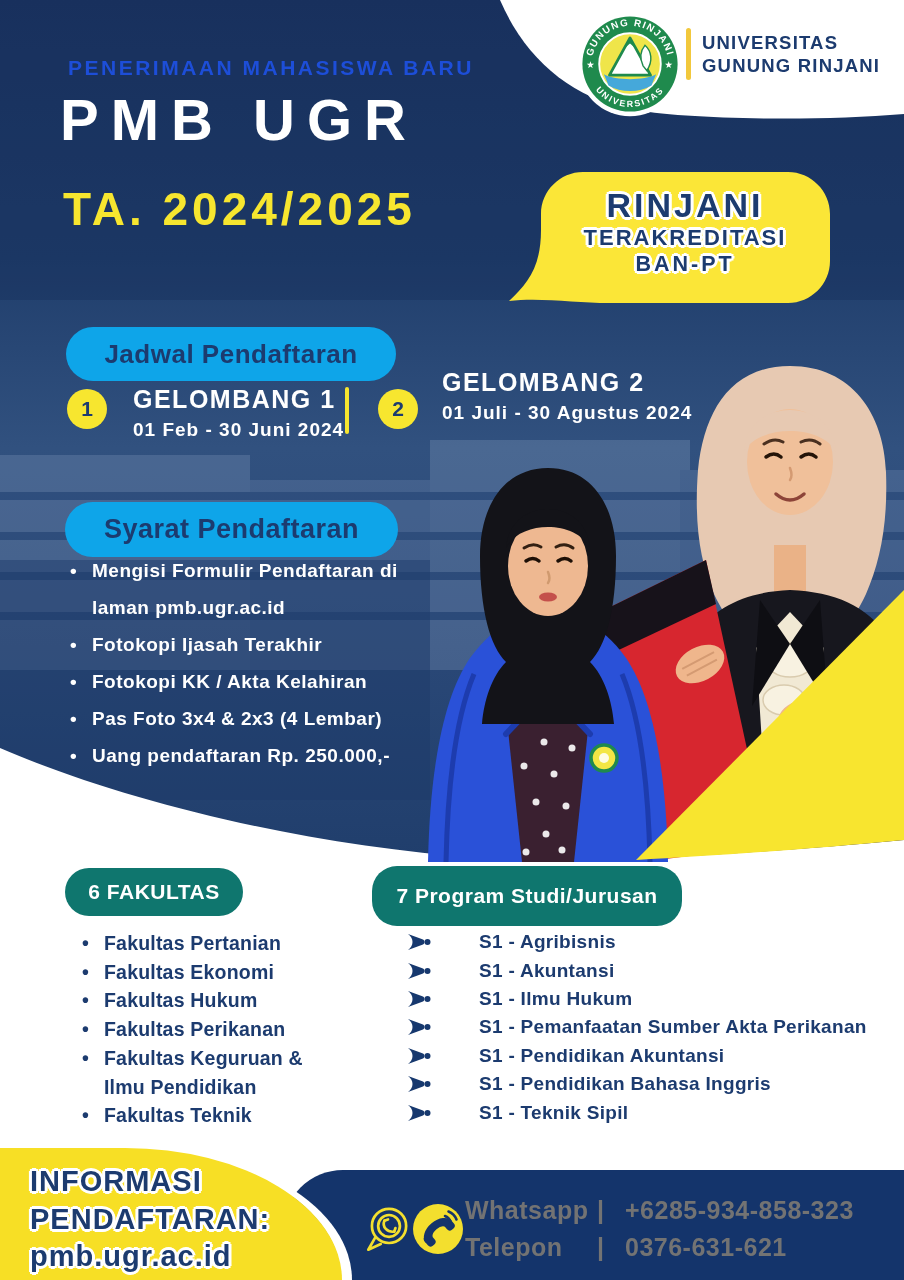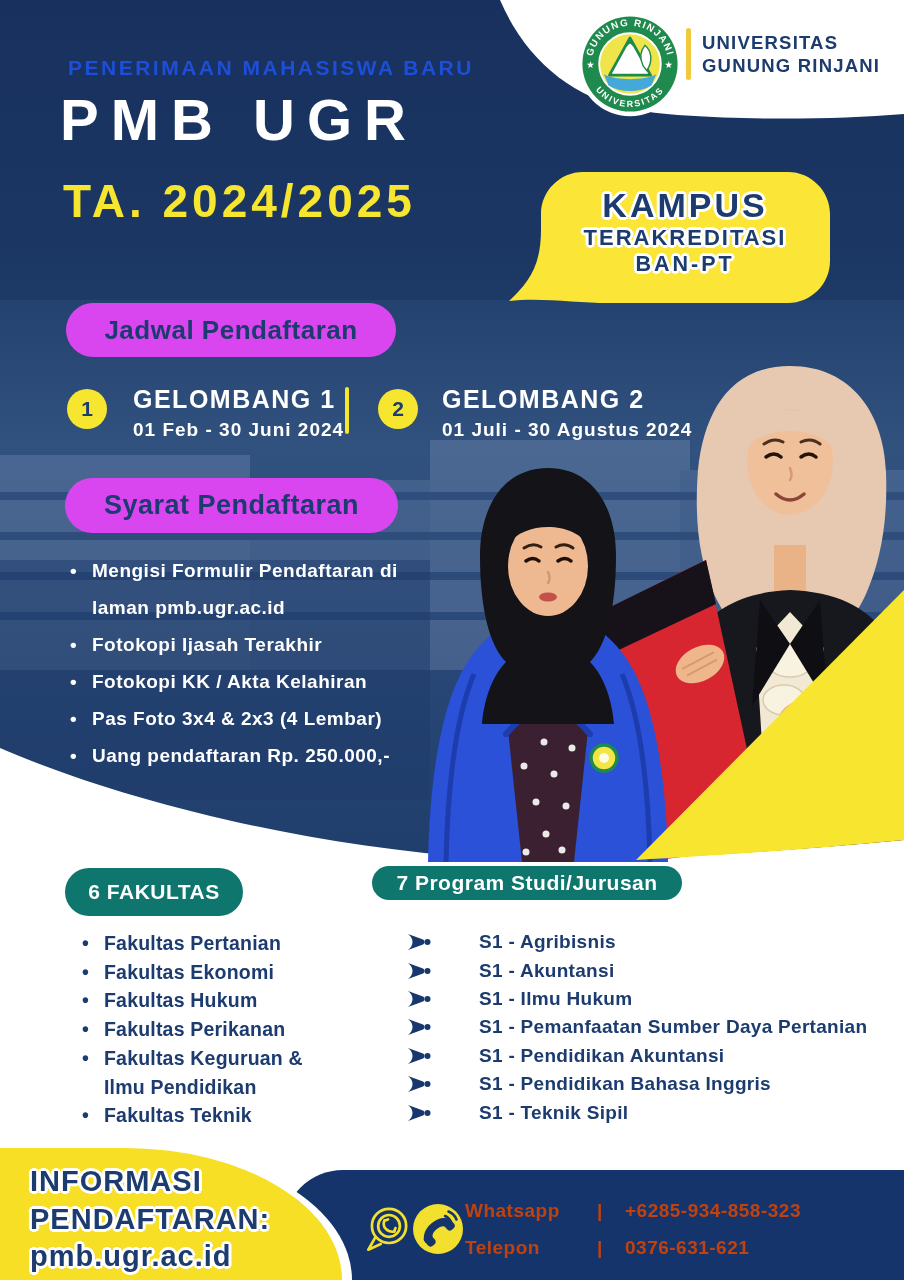--- a/index.html
+++ b/index.html
@@ -13,21 +13,21 @@
   .hero-art { position:absolute; inset:0; display:block; }
   .kicker {
     position:absolute; left:68px; top:56px; color:#1d4ed8;
     font-size:21px; font-weight:bold; letter-spacing:2.5px;
   }
   .hero-title {
     position:absolute; left:60px; top:86px; color:#fff;
     font-size:58px; font-weight:bold; letter-spacing:12px;
   }
   .hero-year {
-    position:absolute; left:63px; top:174px; color:#F7E62F;
+    position:absolute; left:63px; top:182px; color:#F7E62F;
     font-size:46px; font-weight:bold; letter-spacing:4px;
   }
   
   .header-card { position:absolute; left:480px; top:0; width:424px; height:132px; }
   .uni-seal { position:absolute; left:574px; top:8px; width:112px; height:112px; }
   .seal-divider {
     position:absolute; left:686px; top:28px; width:5px; height:52px;
     background:#F2C83C; border-radius:3px;
   }
   .uni-name {
@@ -41,23 +41,23 @@
     position:absolute; left:45px; top:13px; width:270px; text-align:center;
     color:#1c3b6f; font-weight:bold;
     text-shadow:-2px -2px 0 #fff, 2px -2px 0 #fff, -2px 2px 0 #fff, 2px 2px 0 #fff,
                  0 3px 0 #fff, 0 -3px 0 #fff, 3px 0 0 #fff, -3px 0 0 #fff;
   }
   .badge-line1 { font-size:34px; letter-spacing:3px; line-height:40px; }
   .badge-line2 { font-size:22px; letter-spacing:2px; line-height:26px; }
   .badge-line3 { font-size:21.5px; letter-spacing:3px; line-height:26px; }
   
   .pill-yellow {
-    position:absolute; background:#d946ef; border-radius:32px;
+    position:absolute; background:#0ea5e9; border-radius:32px;
     display:flex; align-items:center; justify-content:center;
-    color:#1c3b6f; font-weight:bold;
+    color:#1c3b6f; font-weight:bold;margin-top:24px;
   }
   .pill-jadwal { left:66px; top:303px; width:330px; height:54px; font-size:26px; letter-spacing:0.5px; }
   .pill-syarat { left:65px; top:478px; width:333px; height:55px; font-size:27px; letter-spacing:0.5px; }
   
   .wave-circle {
     position:absolute; width:40px; height:40px; border-radius:50%;
     background:#F7E62F; color:#1c3b6f; font-size:21px; font-weight:bold;
     display:flex; align-items:center; justify-content:center;
   }
   .wave-text { position:absolute; color:#fff; }
@@ -76,21 +76,21 @@
   .syarat-list li::before {
     content:"•"; position:absolute; left:2px; top:0; color:#fff;
   }
   
   .pill-navy {
     position:absolute; background:#0f766e; border-radius:25px;
     display:flex; align-items:center; justify-content:center;
     color:#fff; font-weight:bold; font-size:21px; letter-spacing:0.5px;
   }
   .pill-fakultas { left:65px; top:868px; width:178px; height:48px; }
-  .pill-prodi   { left:372px; top:866px; width:310px; height:34px; }
+  .pill-prodi   { left:372px; top:866px; width:310px; height:60px; }
   .fakultas-list { position:absolute; left:80px; top:929px; width:246px; list-style:none; }
   .fakultas-list li {
     position:relative; padding-left:24px; color:#1c3b6f;
     font-size:19.5px; font-weight:bold; line-height:28.7px; letter-spacing:0.2px;
   }
   .fakultas-list li::before { content:"•"; position:absolute; left:2px; top:0; }
   .prodi-list { position:absolute; left:407px; top:928px; list-style:none; }
   .prodi-list li { display:flex; align-items:center; height:28.4px; white-space:nowrap;gap:36px; }
   .prodi-arrow { width:24px; height:16px; flex:0 0 24px; margin-right:12px; }
   .prodi-label { color:#1c3b6f; font-size:19px; font-weight:bold; letter-spacing:0.3px; }
@@ -108,21 +108,21 @@
     position:absolute; left:30px; top:1163px; color:#1c3b6f;
     font-size:29px; font-weight:bold; letter-spacing:1px; line-height:37.5px;
     text-shadow:-2px -2px 0 #fff, 2px -2px 0 #fff, -2px 2px 0 #fff, 2px 2px 0 #fff,
                  0 3px 0 #fff, 0 -3px 0 #fff, 3px 0 0 #fff, -3px 0 0 #fff;
   }
   .icon-wa { position:absolute; left:360px; top:1201px; width:56px; height:56px; }
   .icon-tel { position:absolute; left:412px; top:1203px; width:52px; height:52px; }
   .contacts { position:absolute; left:465px; top:1192px; }
   .contact-row {
     display:grid; grid-template-columns:118px 14px auto; column-gap:14px;
-    color:#c2410c; font-size:19px; font-weight:bold; letter-spacing:0.5px; height:37px;
+    color:#737373; font-size:25px; font-weight:bold; letter-spacing:0.5px; height:37px;
     align-items:center;
   }
 </style>
 </head>
 <body>
 
 <div class="hero">
 
   <svg class="hero-art" width="904" height="862" viewBox="0 0 904 862">
     <defs>
@@ -253,41 +253,41 @@
 
   <div class="kicker">PENERIMAAN MAHASISWA BARU</div>
   <div class="hero-title">PMB UGR</div>
   <div class="hero-year">TA. 2024/2025</div>
 
   <div class="badge">
     <svg width="325" height="131" viewBox="0 0 325 131">
       <path d="M78,0 H283 C306,0 325,19 325,42 V89 C325,112 306,131 283,131 H104 C72,131 34,125 4,129 C22,112 36,96 36,58 V42 C36,19 55,0 78,0 Z" fill="#FBE637"></path>
     </svg>
     <div class="badge-text">
-      <div class="badge-line1">KAMPUS</div>
+      <div class="badge-line1">RINJANI</div>
       <div class="badge-line2">TERAKREDITASI</div>
       <div class="badge-line3">BAN-PT</div>
     </div>
   </div>
 
   <div class="pill-yellow pill-jadwal">
     <span>Jadwal Pendaftaran</span>
   </div>
   <div class="wave-circle" style="left:67px; top:389px;">
     <span>1</span>
   </div>
   <div class="wave-text" style="left:133px; top:385px;">
     <div class="wave-name">GELOMBANG 1</div>
     <div class="wave-period">01 Feb - 30 Juni 2024</div>
   </div>
   <div class="wave-divider"></div>
   <div class="wave-circle" style="left:378px; top:389px;">
     <span>2</span>
   </div>
-  <div class="wave-text" style="left:442px; top:385px;">
+  <div class="wave-text" style="left:442px; top:368px;">
     <div class="wave-name">GELOMBANG 2</div>
     <div class="wave-period">01 Juli - 30 Agustus 2024</div>
   </div>
 
   <div class="pill-yellow pill-syarat">
     <span>Syarat Pendaftaran</span>
   </div>
   <ul class="syarat-list">
     <li>Mengisi Formulir Pendaftaran di laman pmb.ugr.ac.id</li>
     <li>Fotokopi Ijasah Terakhir</li>
@@ -340,21 +340,21 @@
       </svg>
     <span class="prodi-label">S1 - Ilmu Hukum</span>
   </li>
   <li>
     <svg class="prodi-arrow" viewBox="0 0 24 16">
         <g fill="#16386E">
           <path d="M1,0 C7,4.5 7,11.5 1,16 L16,10.5 C18,9.6 18,6.4 16,5.5 Z"></path>
           <circle cx="20.5" cy="8" r="3"></circle>
         </g>
       </svg>
-    <span class="prodi-label">S1 - Pemanfaatan Sumber Daya Pertanian</span>
+    <span class="prodi-label">S1 - Pemanfaatan Sumber Akta Perikanan</span>
   </li>
   <li>
     <svg class="prodi-arrow" viewBox="0 0 24 16">
         <g fill="#16386E">
           <path d="M1,0 C7,4.5 7,11.5 1,16 L16,10.5 C18,9.6 18,6.4 16,5.5 Z"></path>
           <circle cx="20.5" cy="8" r="3"></circle>
         </g>
       </svg>
     <span class="prodi-label">S1 - Pendidikan Akuntansi</span>
   </li>

